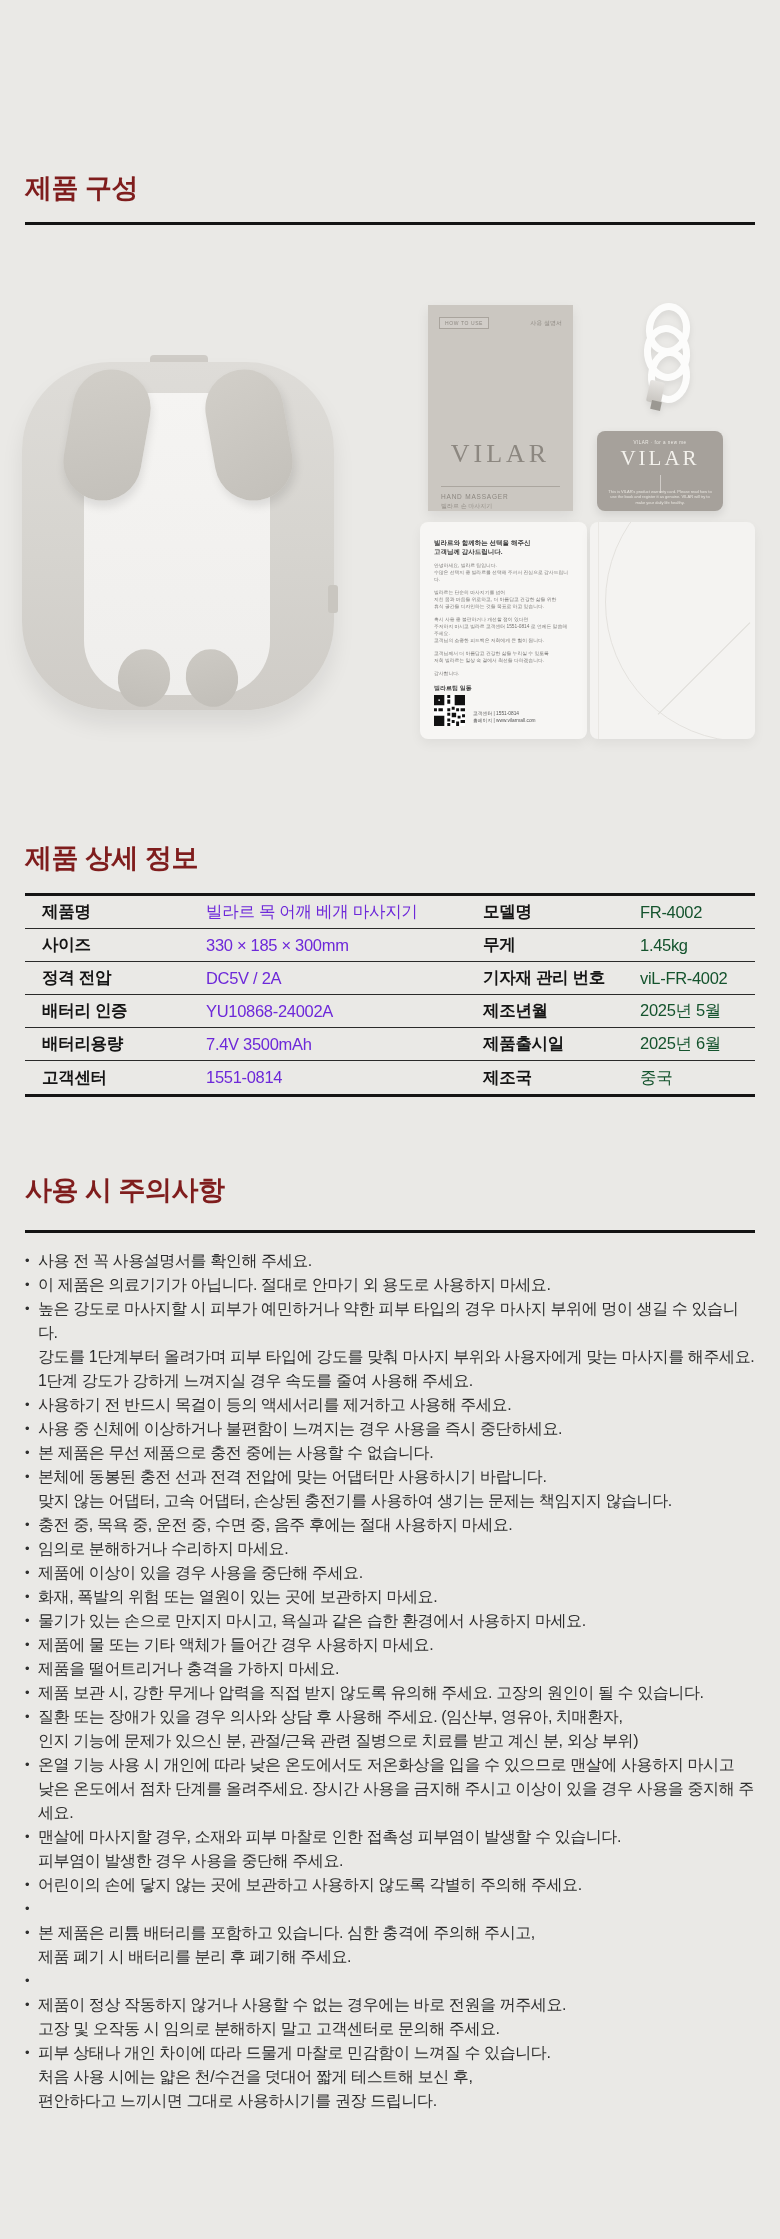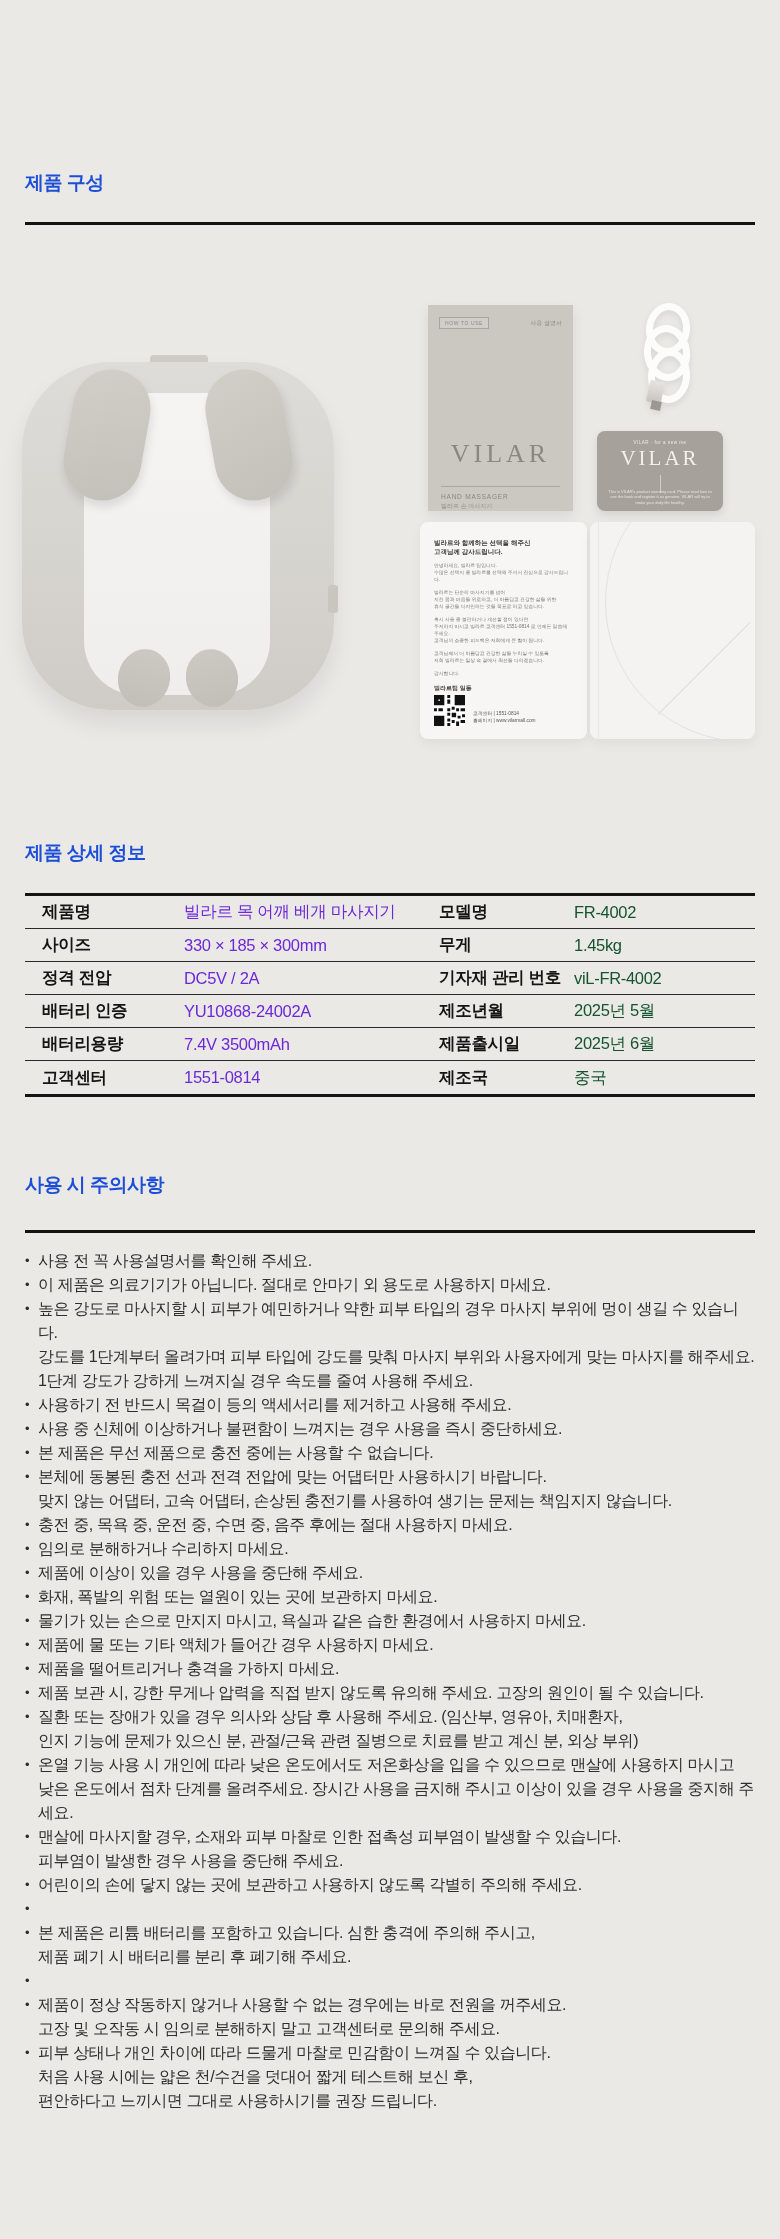--- a/index.html
+++ b/index.html
@@ -2,21 +2,21 @@
 <html><head>
 <meta charset="utf-8">
 <style>
   * { margin:0; padding:0; box-sizing:border-box; }
   html,body { background:#dcdcda; }
   .page {
     position:relative; width:780px; height:2239px; margin:0 auto;
     background:#eae9e6; overflow:hidden;
     font-family:"Liberation Sans","DejaVu Sans",sans-serif; color:#222;
   }
-  .sec-title { position:absolute; left:25px; font-size:19px; font-weight:800; color:#1d4ed8; letter-spacing:-0.5px; }
+  .sec-title { position:absolute; left:25px; font-size:27px; font-weight:800; color:#7f1d1d; letter-spacing:-0.5px; }
   .divider { position:absolute; left:25px; width:730px; height:3px; background:#141414; }
 
   
   .figure { position:absolute; top:235px; left:0; width:780px; height:520px; }
 
   
   .massager { position:absolute; left:22px; top:118px; width:312px; height:360px; }
   .m-tab { position:absolute; top:2px; left:128px; width:58px; height:16px; background:#cfccc7; border-radius:4px 4px 0 0; }
   .m-body { position:absolute; top:9px; left:0; width:312px; height:348px; border-radius:88px;
     background:linear-gradient(180deg,#dedcd8 0%,#d6d4cf 55%,#cfccc7 100%);
@@ -80,21 +80,21 @@
   .bp-vline { position:absolute; left:8px; top:0; bottom:0; width:1px; background:#e9e7e3; }
   .bp-arc { position:absolute; width:280px; height:280px; border-radius:50%;
     border:1px solid #e3e1dd; right:-130px; top:-60px; }
   .bp-diag { position:absolute; width:130px; height:1px; background:#dedcd8;
     transform:rotate(-45deg); right:-14px; bottom:70px; }
 
   
   .spec-table { position:absolute; top:893px; left:25px; width:730px;
     border-top:3px solid #151515; border-bottom:3px solid #151515; }
   .spec-row { display:flex; align-items:center; height:33px; border-bottom:1.5px solid #2a2a2a;
-    font-size:16.5px; color:#222; letter-spacing:-0.3px; }
+    font-size:16.5px; color:#222; letter-spacing:-0.3px;gap:22px; }
   .spec-row:last-child { border-bottom:none;align-items:center; }
   .spec-row .sl1 { width:147px; padding-left:17px; font-weight:700; color:#141414; }
   .spec-row .sv1 { width:255px; color:#6d28d9;margin-left:12px; }
   .spec-row .sl2 { width:135px; font-weight:700; color:#141414; }
   .spec-row .sv2 { flex:1; color:#14532d; }
 
   
   .precaution-list { position:absolute; top:1249px; left:25px; width:732px; list-style:none; }
   .precaution-list li { display:flex; font-size:16px; line-height:24px; color:#2e2e2e; letter-spacing:-0.4px; }
   .precaution-list .bullet { flex:none; width:13px; font-size:13px; line-height:24px; color:#2e2e2e; }

